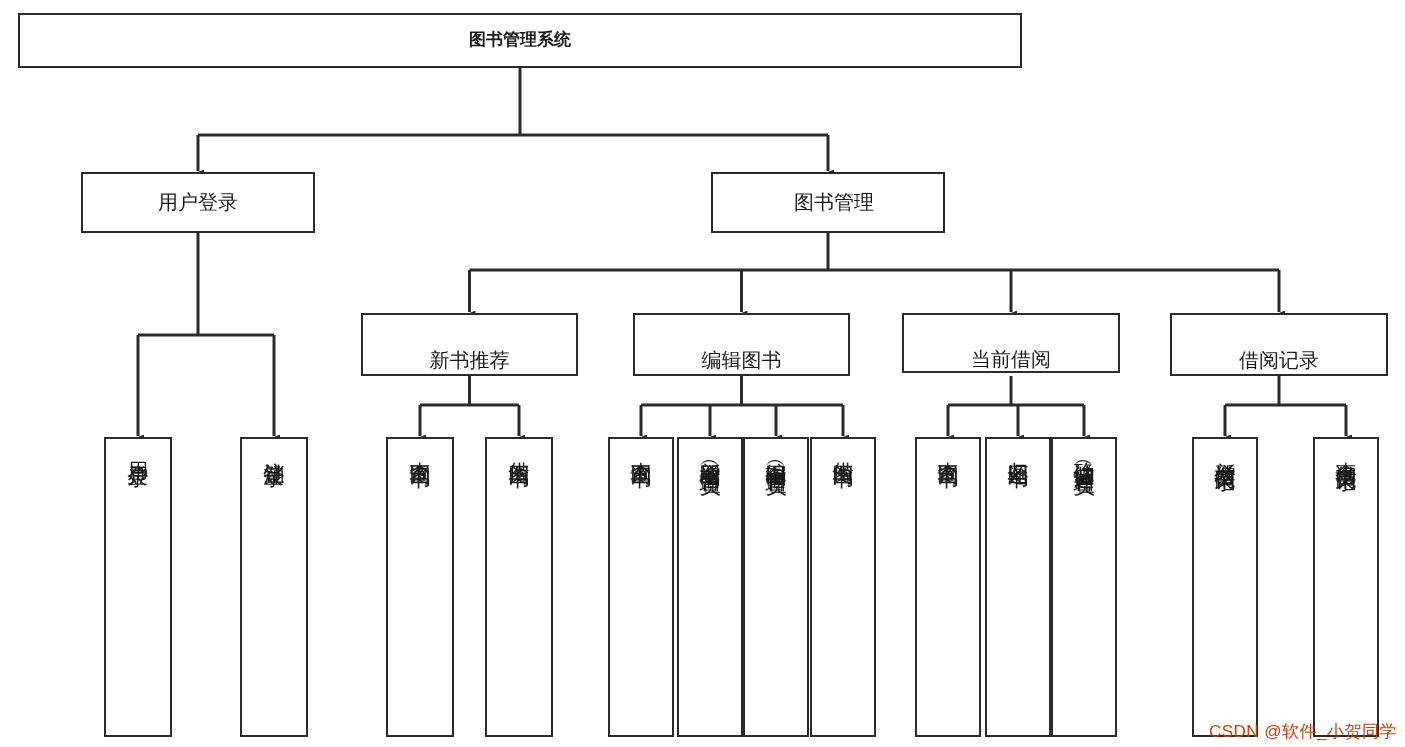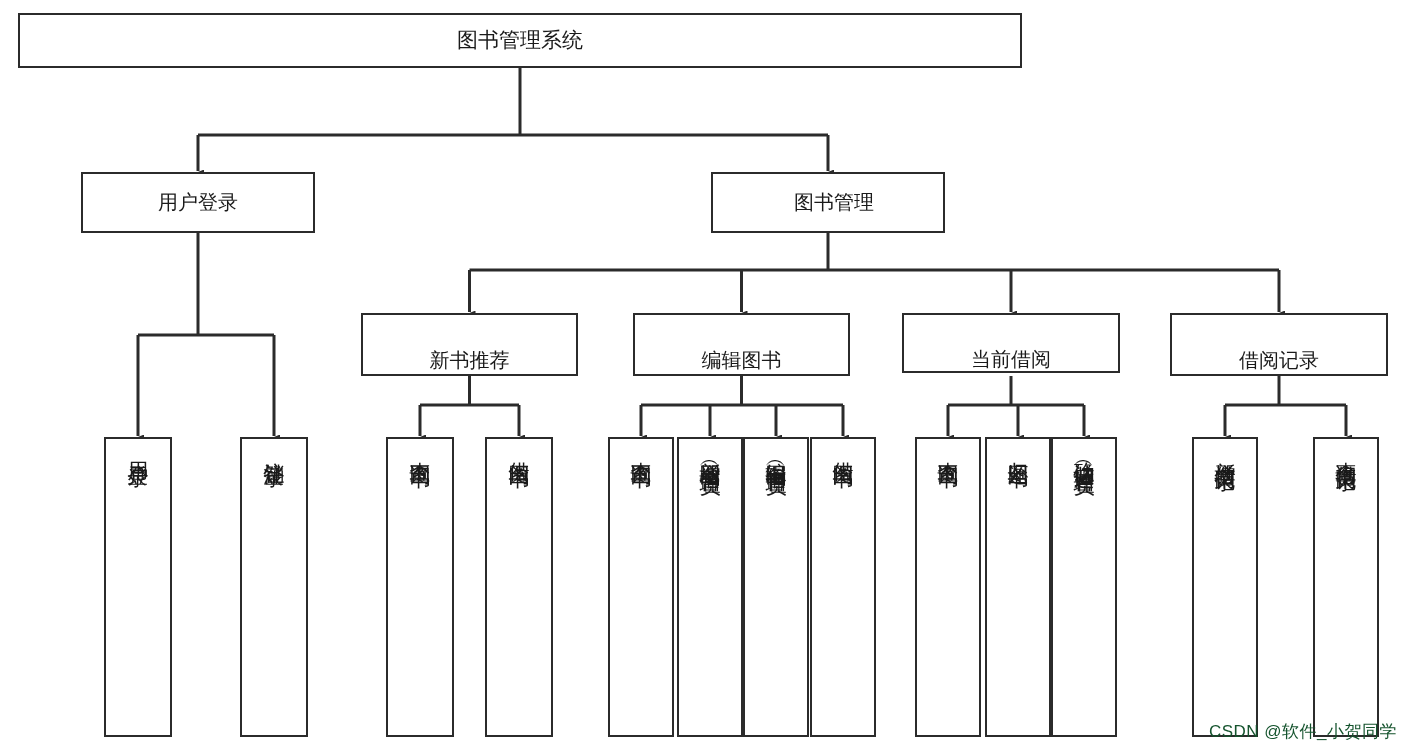--- a/index.html
+++ b/index.html
@@ -38,21 +38,22 @@
     justify-content: center;
     overflow: hidden;
   }
   .node-label {
     color: #1a1a1a;
     text-align: center;
     line-height: 1.18;
     white-space: pre-wrap;
   }
   .level-root .node-label {
-    font-size: 21px;
+    font-size: 17px;
+    font-weight: bold;
   }
   .level-one .node-label {
     font-size: 20px;
   }
   .level-two .node-label {
     font-size: 20px;
     margin-top: 33px;
   }
   .leaf .node-label {
     font-size: 21px;
@@ -64,21 +65,21 @@
   }
   .leaf {
     align-items: flex-start;
     padding-top: 6px;
   }
   .watermark {
     position: absolute;
     right: 8px;
     bottom: 4px;
     font-size: 17px;
-    color: #14532d;
+    color: #c2410c;
     letter-spacing: 0.5px;
     user-select: none;
     white-space: nowrap;
   }
 </style>
 </head>
 <body>
 
 <div id="diagram-root">
   <svg class="connector-layer" viewBox="0 0 1405 747">

